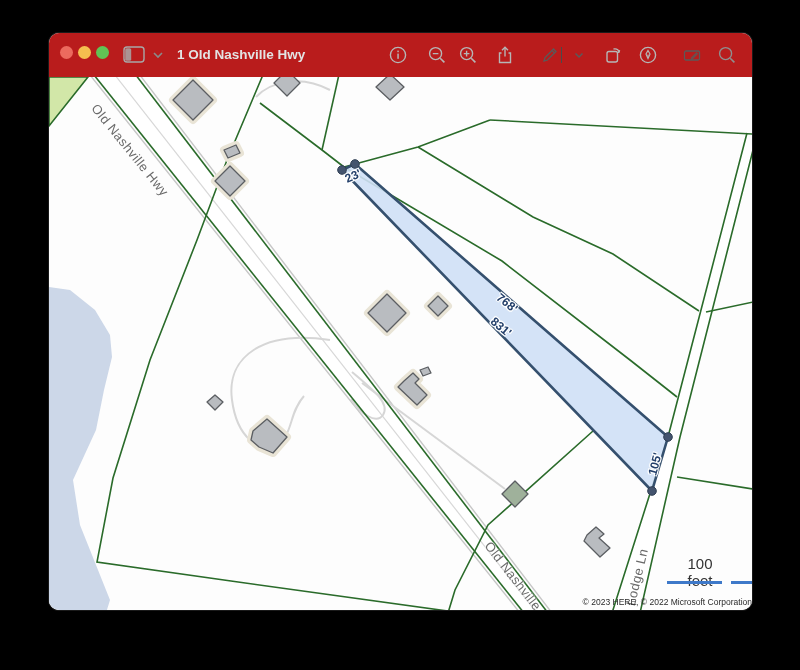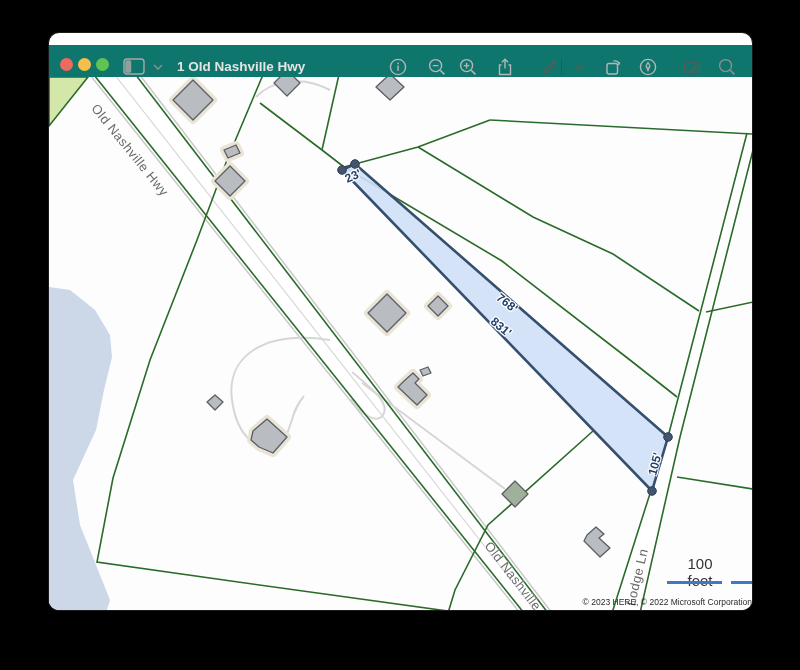--- a/index.html
+++ b/index.html
@@ -1,20 +1,20 @@
 <!DOCTYPE html>
 <html><head>
 <meta charset="utf-8">
 <style>
   html,body{margin:0;padding:0;background:#000;width:800px;height:670px;overflow:hidden;
     font-family:"Liberation Sans",sans-serif;}
   .window{position:absolute;left:49px;top:33px;width:703px;height:577px;border-radius:10px;
     overflow:hidden;background:#fff;box-shadow:0 0 0 1px #1a1a1a;}
-  .titlebar{position:absolute;left:0;top:0;width:703px;height:44px;background:#0f766e;
-    border-bottom:1px solid #161616;margin-top:12px;}
+  .titlebar{position:absolute;left:0;top:0;width:703px;height:44px;background:#b91c1c;
+    border-bottom:1px solid #161616;}
   .tl{position:absolute;top:13px;width:13px;height:13px;border-radius:50%;}
   .tl.red{left:11px;background:#ec6a5e;}
   .tl.yel{left:29px;background:#f5bf4f;}
   .tl.grn{left:47px;background:#61c354;}
   .tb-ic{position:absolute;top:12px;width:20px;height:20px;color:#b6b6b6;}
   .tb-ic svg{width:20px;height:20px;display:block;}
   .tb-ic.dim{color:#5a5a5a;}
   .tb-ic.mid{color:#8f8f8f;}
   .tb-sep{position:absolute;left:512px;top:14px;width:1px;height:16px;background:#4a4a4a;}
   .wtitle{position:absolute;left:128px;top:0;height:44px;line-height:44px;color:#e3e3e3;

